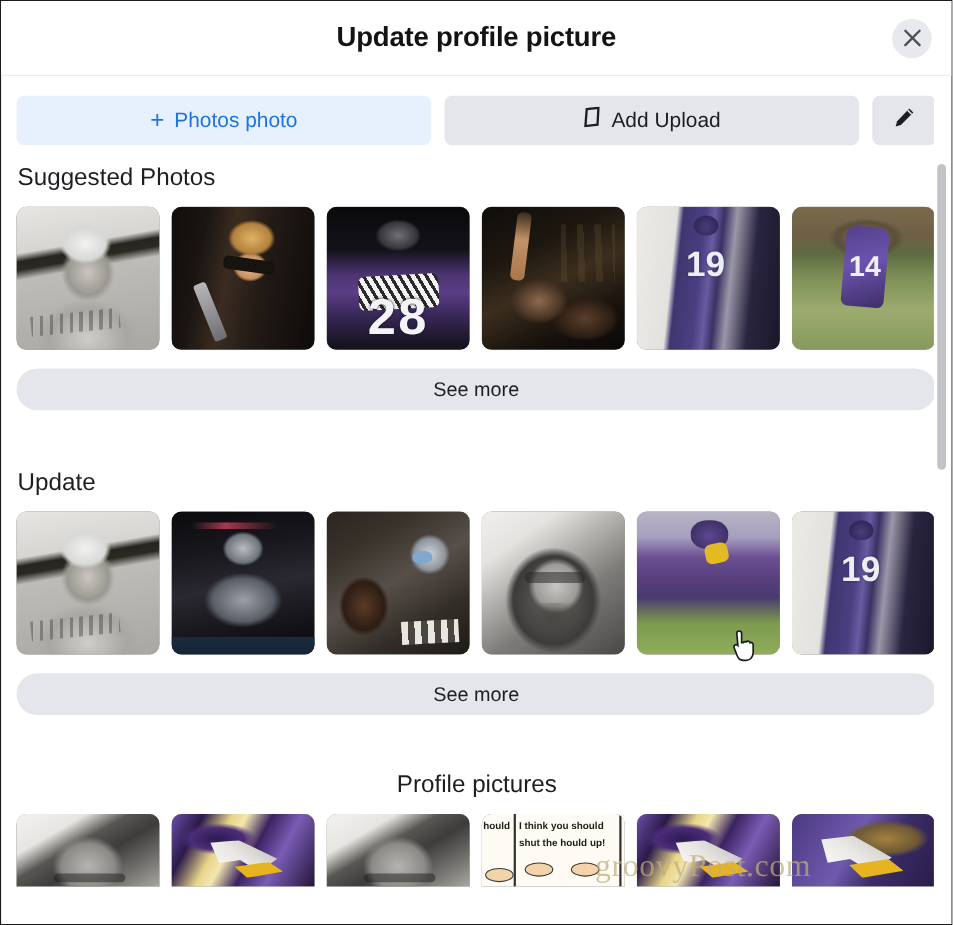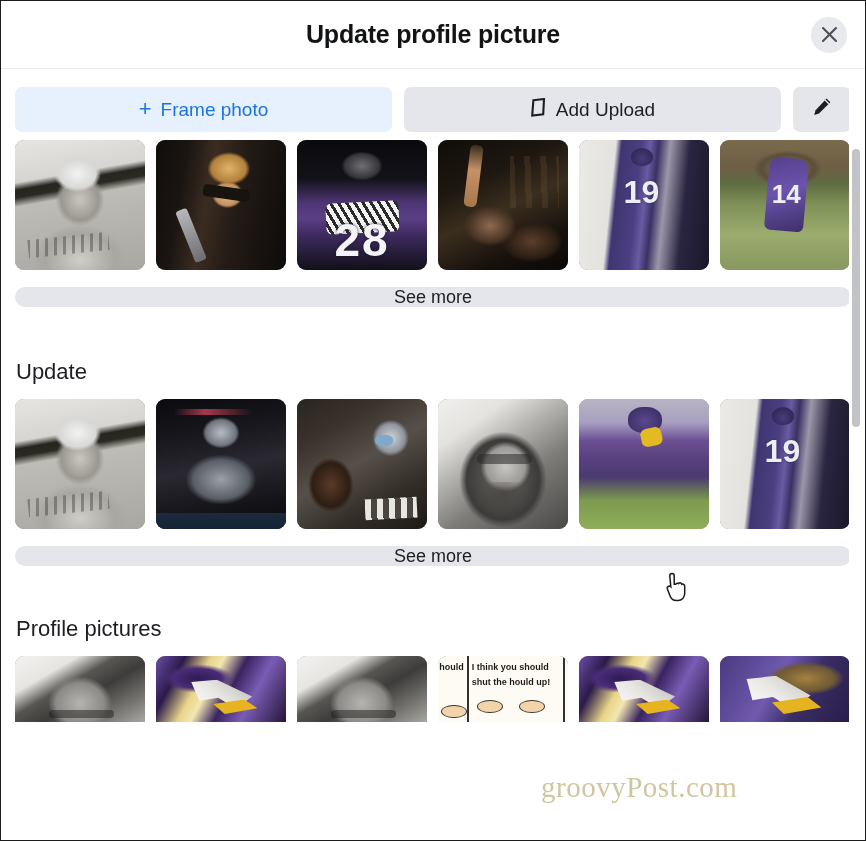--- a/index.html
+++ b/index.html
@@ -134,34 +134,34 @@
     overflow: hidden;
     position: relative;
     cursor: pointer;
     background: #888;
   }
   .thumb .art { position: absolute; inset: 0; }
 
   .see-more {
     display: block;
     width: 100%;
-    height: 20px;
+    height: 38px;
     margin: 17px 0 0 0;
     background: #e4e6eb;
     border: none;
     border-radius: 19px;
     font-family: "Liberation Sans", sans-serif;
     font-size: 18px;
     color: #1c1e21;
     cursor: pointer;
   }
 
   .section { margin-bottom: 0; }
   .section.uploads { margin-top: 52px; }
-  .section.profile-pics { margin-top: 50px; }
+  .section.profile-pics { margin-top: 50px; text-align: center; }
 
   
   .scrollbar-track {
     position: absolute;
     right: 2px;
     top: 70px;
     width: 14px;
     bottom: 1px;
     background: #ffffff;
   }
@@ -544,21 +544,21 @@
         <svg width="19" height="19" viewBox="0 0 19 19" aria-hidden="true">
           <path d="M3 3 L16 16 M16 3 L3 16" stroke="#4b4f56" stroke-width="2.1" stroke-linecap="round" fill="none"></path>
         </svg>
       </span>
     </button>
   </div>
 
   <div class="action-bar">
     <button class="btn btn-upload">
       <span class="plus">+</span>
-      <span>Frame photo</span>
+      <span>Photos photo</span>
     </button>
 
     <button class="btn btn-frame">
       <span>
         <svg width="17" height="19" viewBox="0 0 17 19" aria-hidden="true">
           <path d="M3.4 2.2 L14 1 L13.2 16.4 L2.2 17.6 Z" fill="none" stroke="#1c1e21" stroke-width="2.1"></path>
         </svg>
       </span>
       <span>Add Upload</span>
     </button>
@@ -569,20 +569,21 @@
           <path d="M15.6 2.6 L19.3 6.3 L8.0 17.6 L3.2 19.0 L4.6 14.2 Z" fill="#1c1e21"></path>
           <path d="M14.1 4.1 L17.8 7.8" stroke="#e4e6eb" stroke-width="1.4"></path>
         </svg>
       </span>
     </button>
   </div>
 
   <div class="scroll-area">
 
     <div class="section">
+      <div class="section-title">Suggested Photos</div>
       <div class="thumb-row">
         <div class="thumb">
             <div class="art art-bw-beanie"></div>
           </div>
         <div class="thumb">
             <div class="art art-singer"></div>
           </div>
         <div class="thumb">
             <div class="art art-fb28"></div>
           </div>

